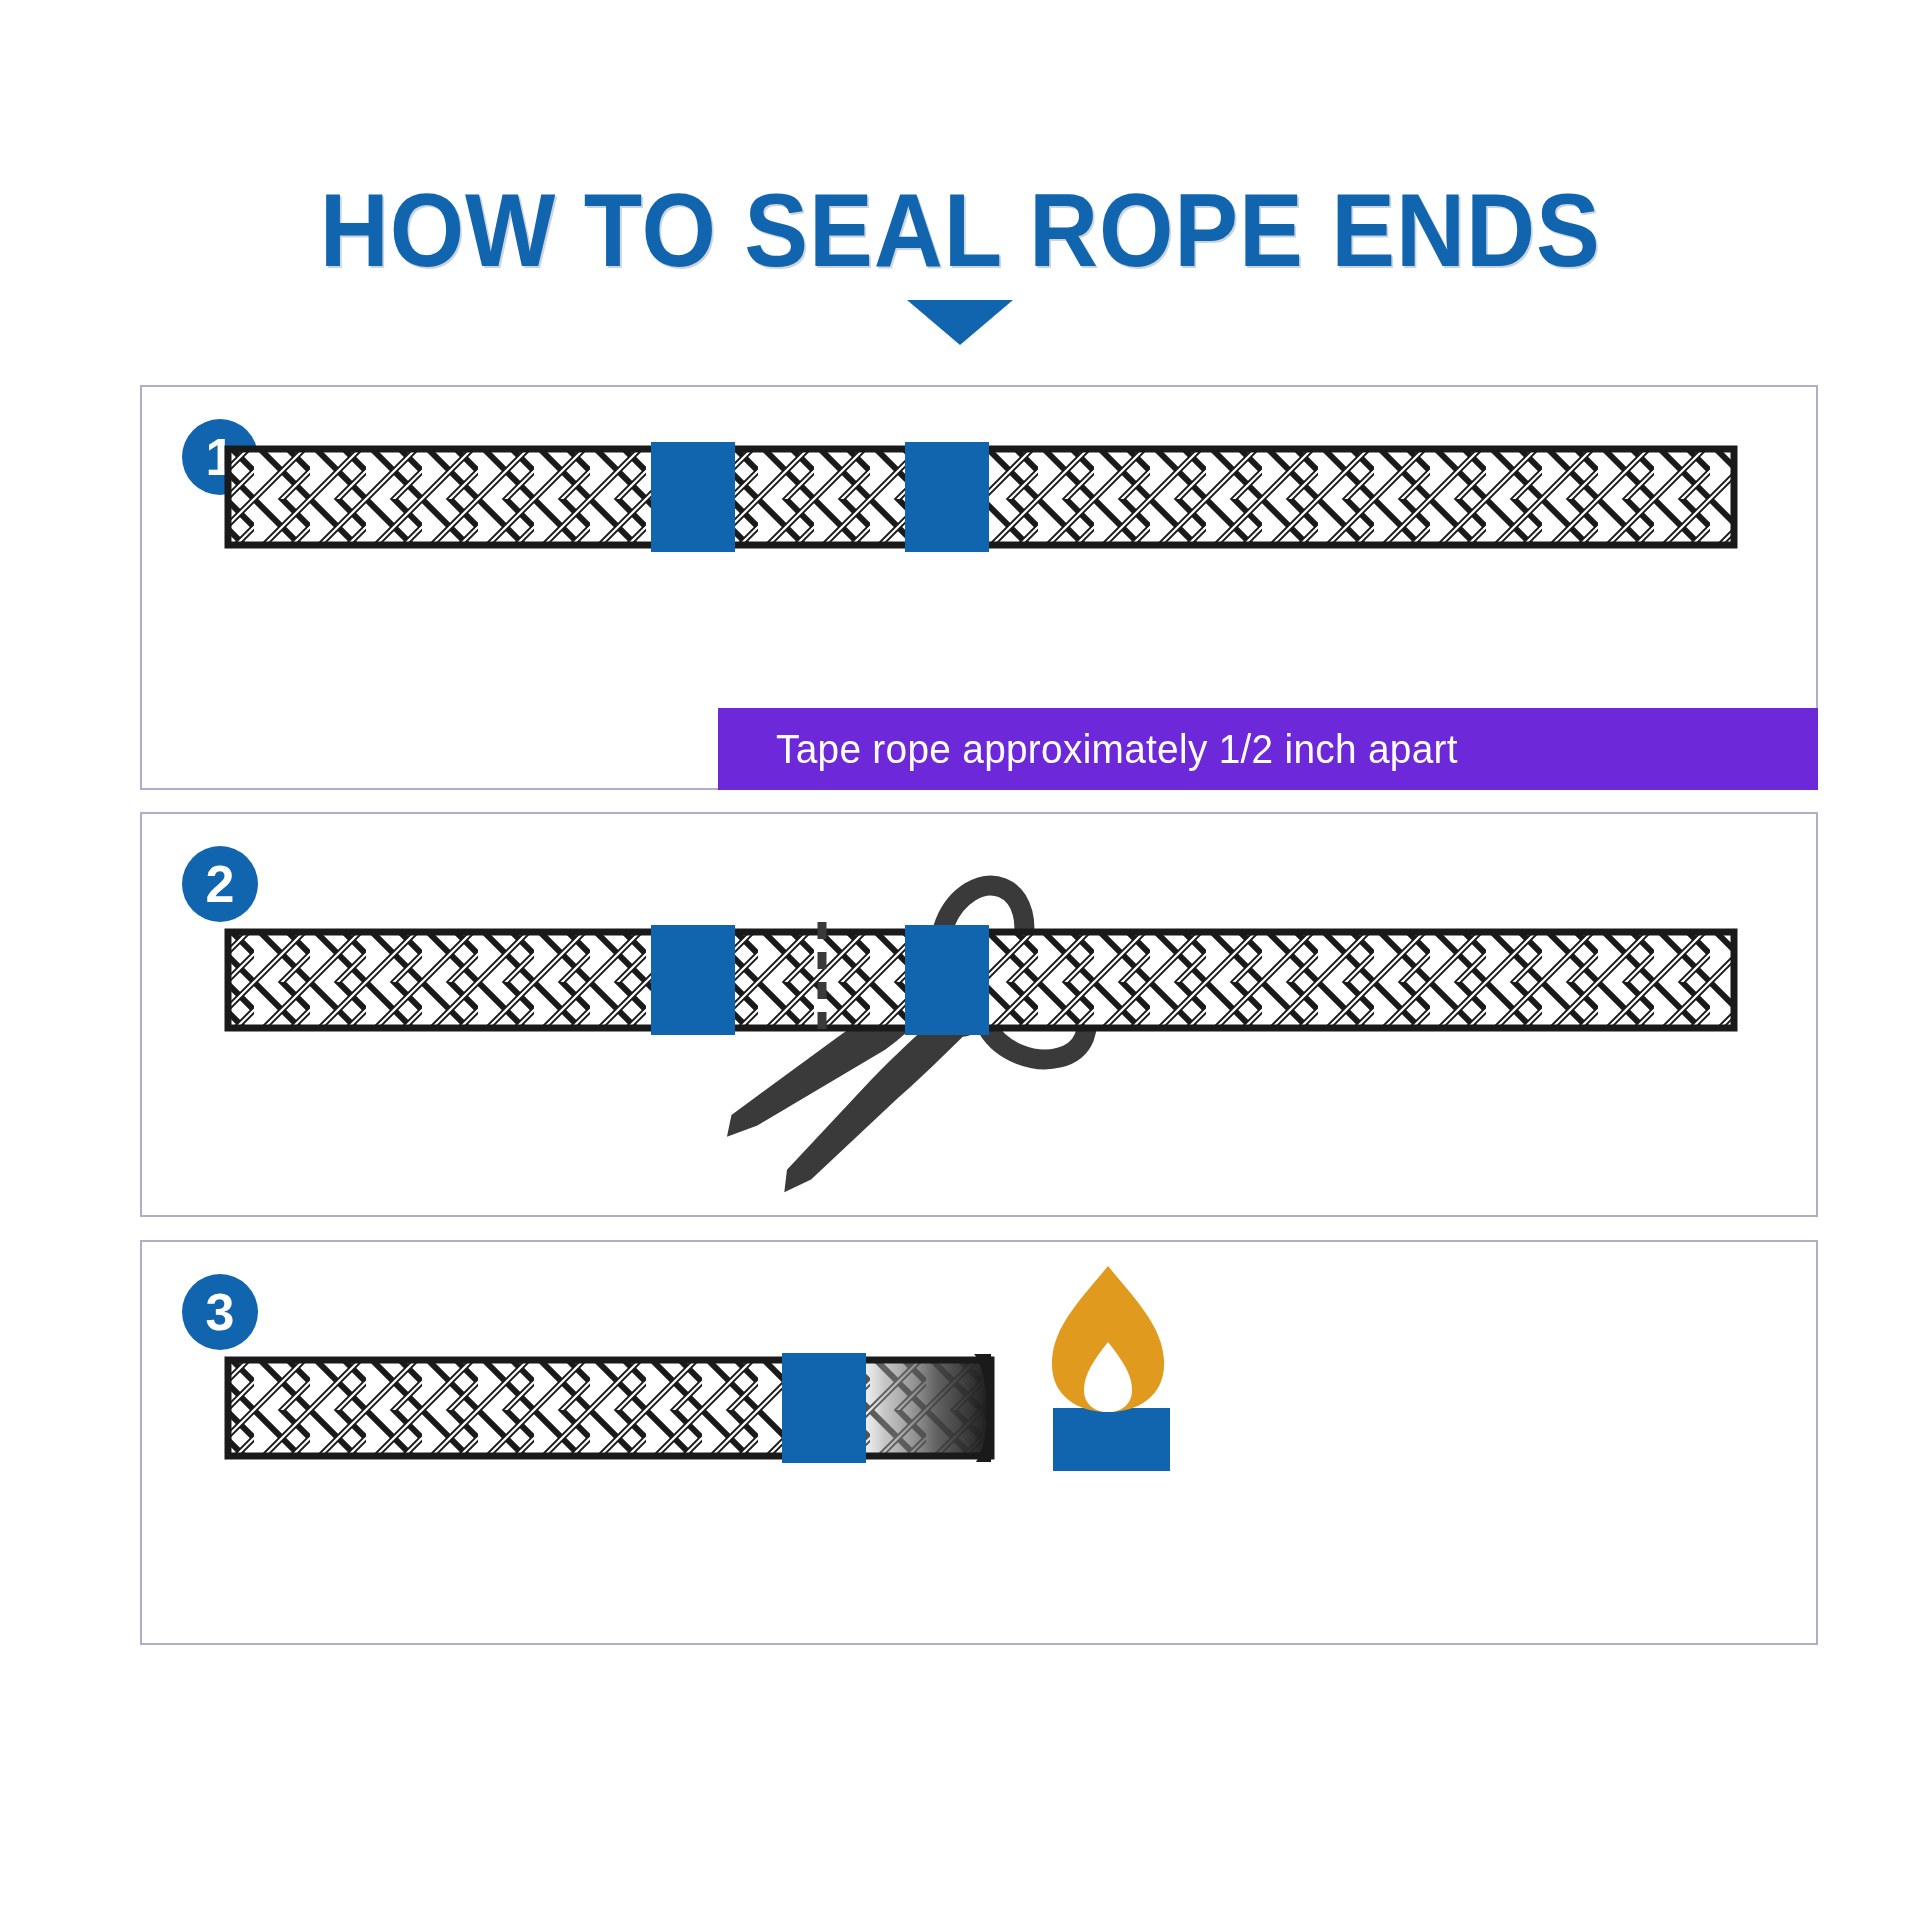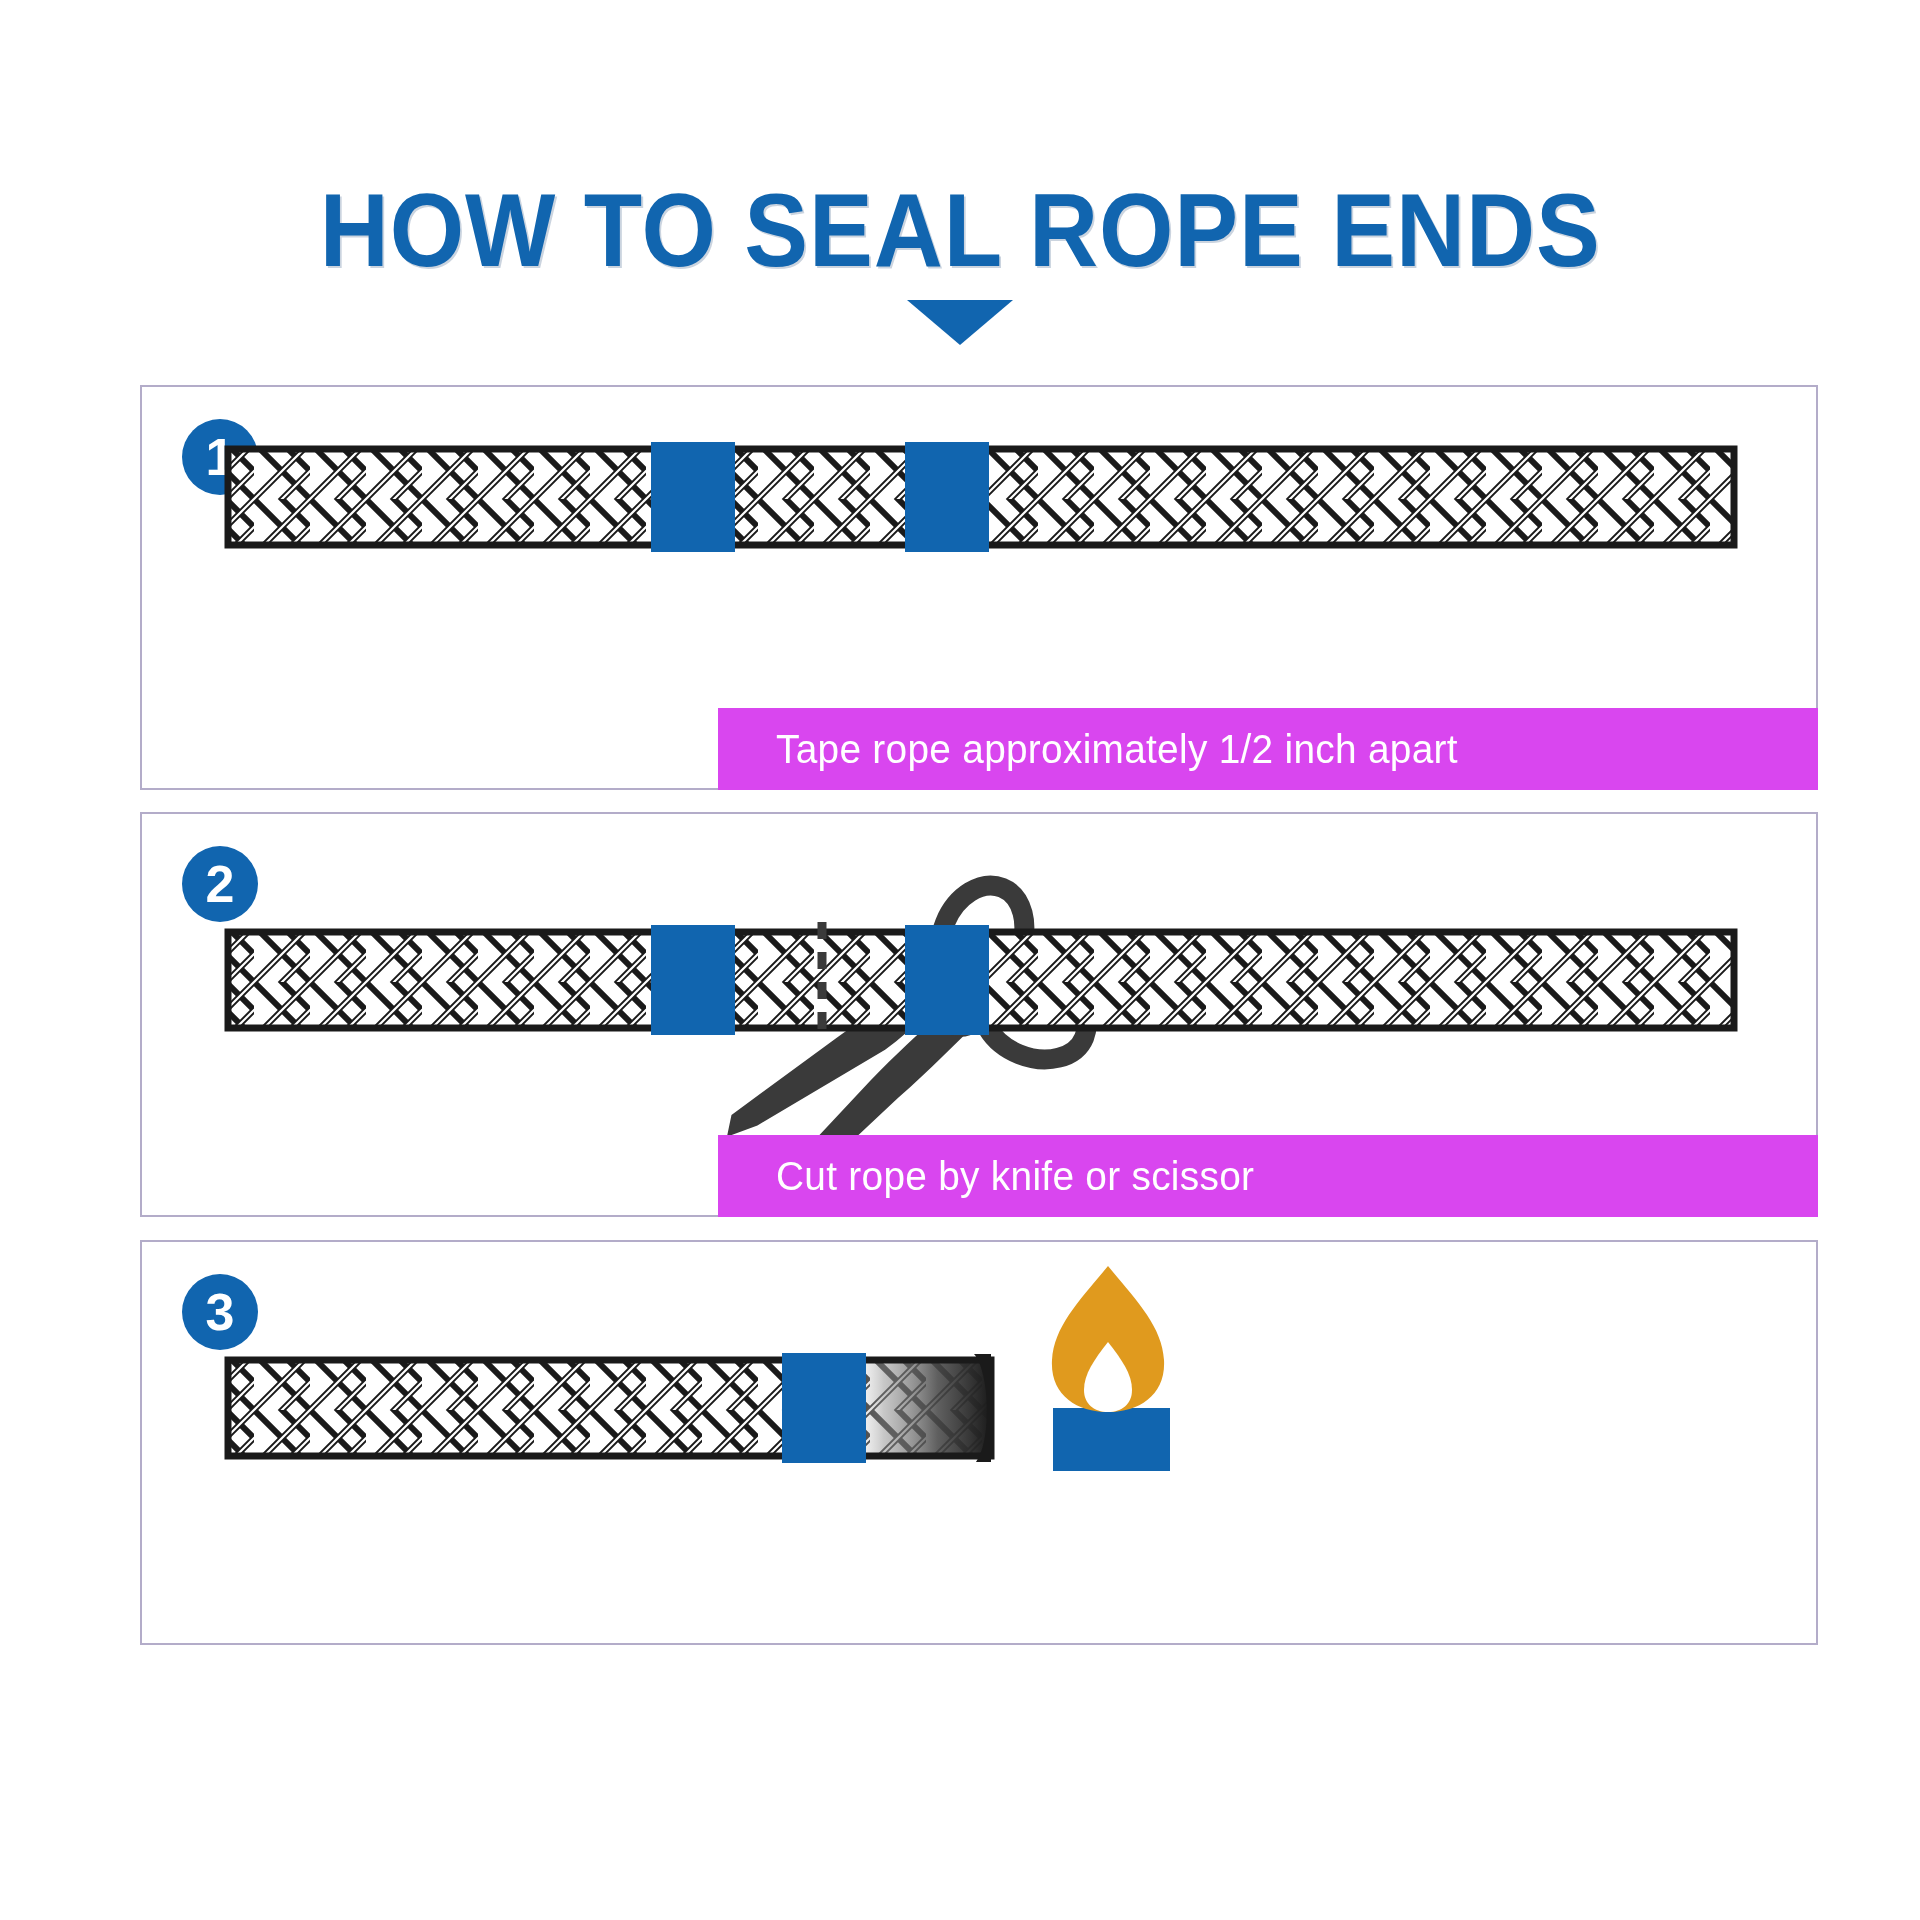--- a/index.html
+++ b/index.html
@@ -60,21 +60,21 @@
     font-size:52px;
     line-height:76px;
     text-align:center;
     box-sizing:border-box;
   }
 
   
   .caption{
     position:absolute;right:-2px;bottom:-2px;
     height:82px;width:1100px;
-    background:#d946ef;
+    background:#6d28d9;
     color:#ffffff;
     display:flex;align-items:center;
     box-sizing:border-box;
     padding-left:58px;
   }
   .caption-text{
     font-family:"Liberation Sans Narrow","Liberation Sans",sans-serif;
     font-weight:normal;
     font-size:40px;
     letter-spacing:.3px;
@@ -187,23 +187,20 @@
         </g>
         <rect x="86" y="118" width="1506" height="96" fill="none" stroke="#1A1A1A" stroke-width="7"></rect>
 
         <line class="cutline" x1="680" y1="108" x2="680" y2="228"></line>
 
         <rect class="tape" x="509" y="111" width="84" height="110"></rect>
         <rect class="tape" x="763" y="111" width="84" height="110"></rect>
       </svg>
     </div>
 
-    <div class="caption">
-      <span class="caption-text">Cut rope by knife or scissor</span>
-    </div>
   </div>
 
   <div class="panel" id="panel-3">
     <div class="badge">3</div>
 
     <div class="rope-stage">
       <svg class="rope-svg" width="1678" height="405" viewBox="0 0 1678 405">
         <defs>
           <pattern id="braid3" width="56" height="56" patternUnits="userSpaceOnUse">
             <rect width="56" height="56" fill="#ffffff"></rect>

